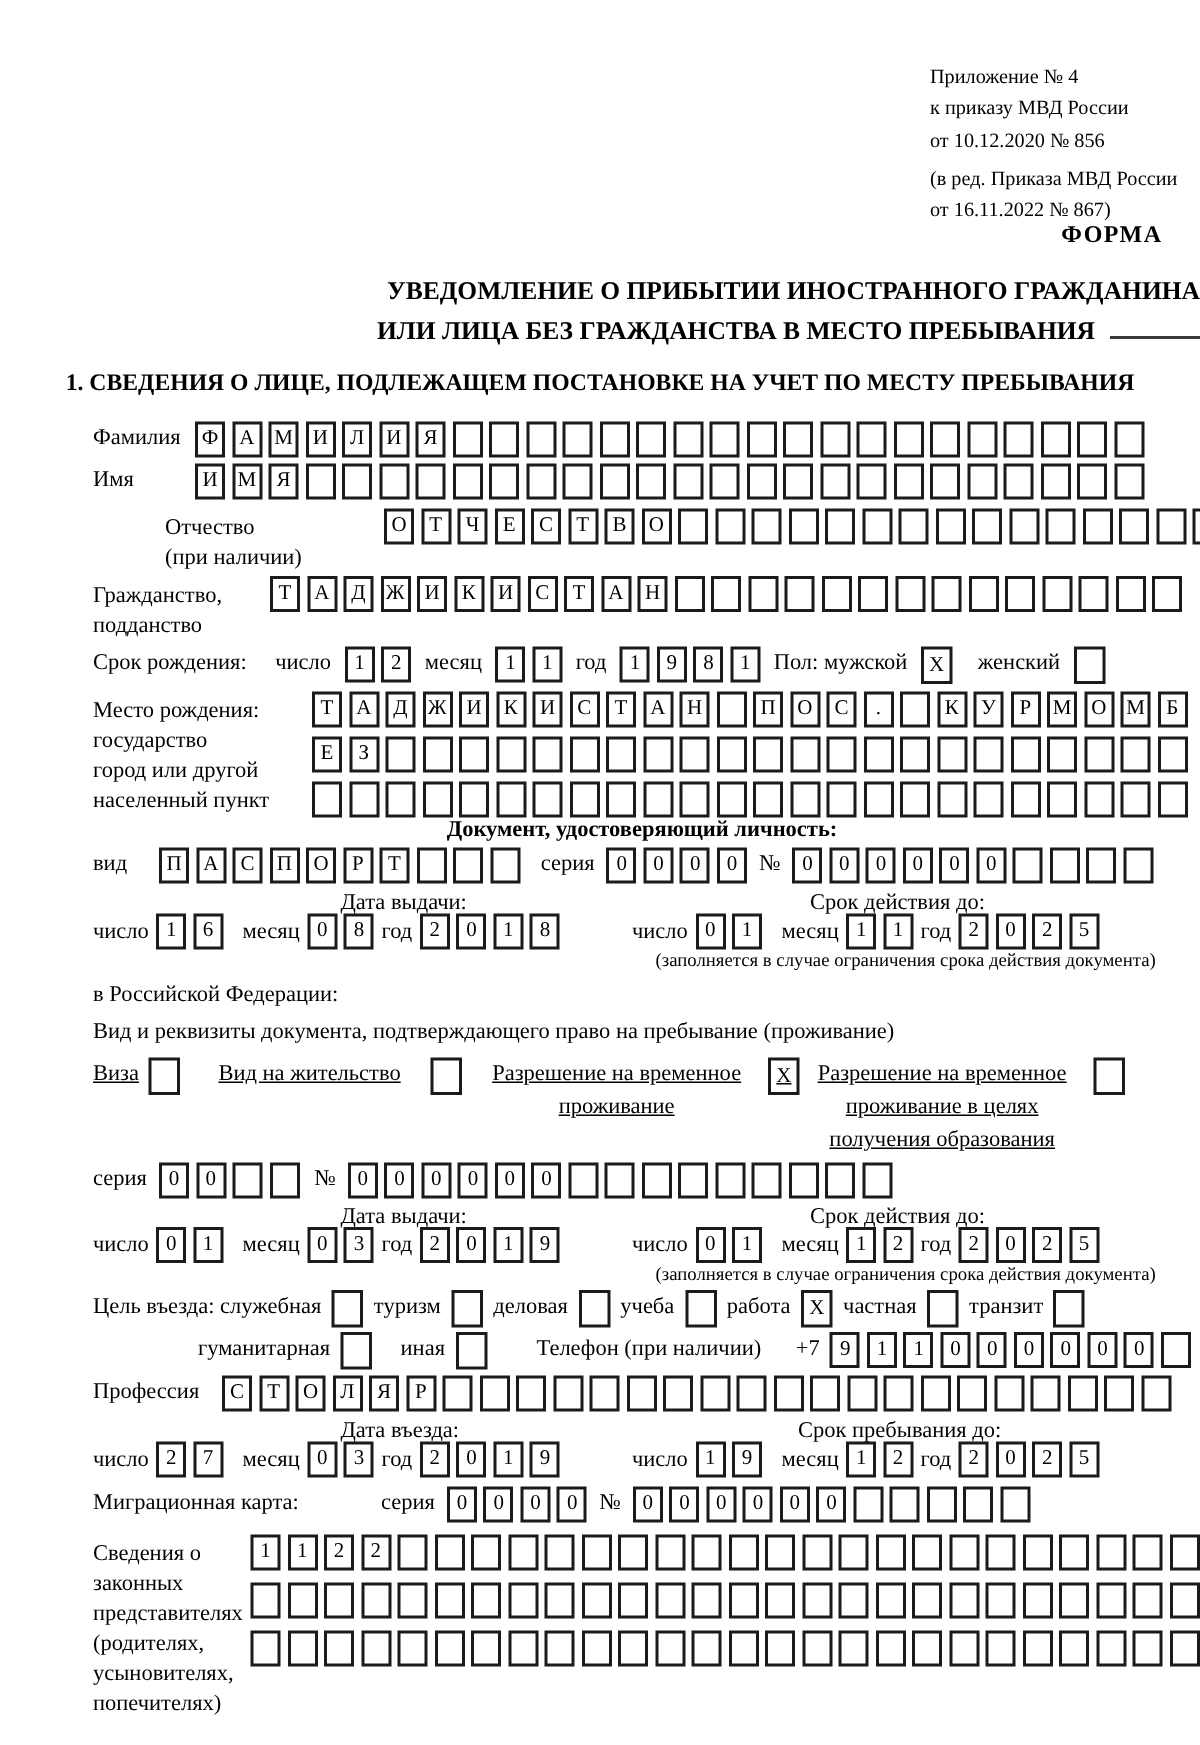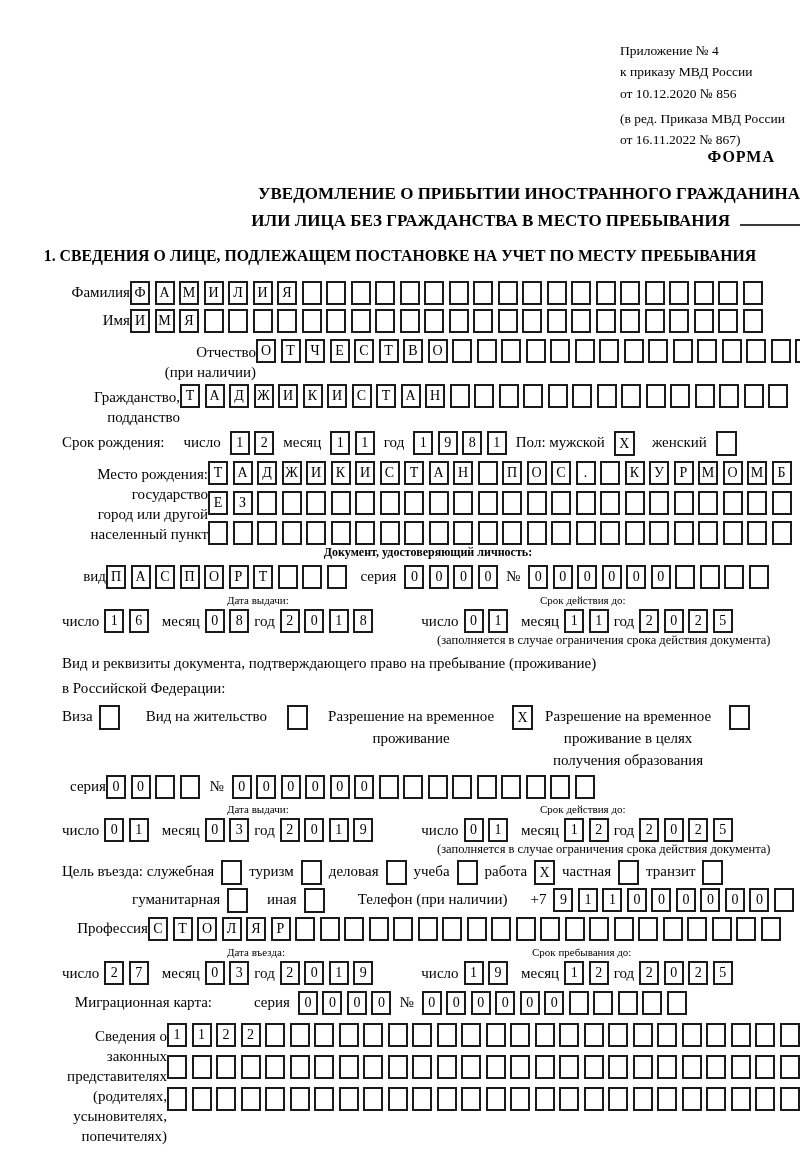--- a/index.html
+++ b/index.html
@@ -12,47 +12,47 @@
   .forma { position:absolute; top:148px; left:560px; width:215px; text-align:right; font-weight:bold; font-size:16px; letter-spacing:1px; }
 
   .title { position:absolute; top:180px; left:0; width:100%; text-align:right; font-weight:bold; font-size:17px; line-height:1.6; }
   .title-underline { display:inline-block; width:60px; height:14px; border-bottom:2.5px solid #3a3a3a; margin-left:10px; }
 
   .sec1 { position:absolute; top:247px; left:0; width:100%; text-align:center; font-weight:bold; font-size:15.8px; }
 
   .body { position:absolute; top:281px; left:62px; width:732px; }
 
   .frow { display:flex; align-items:flex-start; }
-  .flabel { flex:0 0 auto; padding-top:3px;text-align:right; }
+  .flabel { flex:0 0 auto; padding-top:3px; }
   .lline { display:block; line-height:20px; }
   .cells { display:inline-flex; gap:4.5px; flex:0 0 auto; }
   .cell { width:20px; height:24px; border:2px solid #1b1b1b; display:inline-flex; align-items:center; justify-content:center;
           font-size:14px; flex:0 0 auto; background:#fff; }
   .checkbox { width:21px; height:25px; border:2px solid #1b1b1b; display:inline-flex; align-items:center; justify-content:center;
           font-size:14px; flex:0 0 auto; background:#fff; }
   .stack { display:flex; flex-direction:column; gap:6px; }
   .stack.g8 { gap:8px; }
 
   .w68{width:68px;} .w118{width:118px;} .w146{width:146px;} .w44{width:44px;} .w86{width:86px;} .w105{width:105px;} .w150{width:150px;}
   .ml8{margin-left:8px;} .ml10{margin-left:10px;} .ml12{margin-left:12px;} .ml14{margin-left:14px;} .ml16{margin-left:16px;}
   .ml20{margin-left:20px;} .ml26{margin-left:26px;} .ml42{margin-left:42px;} .ml48{margin-left:48px;}
   .mb0{margin-bottom:0;} .mb2{margin-bottom:2px;margin-left:48px;} .mb3{margin-bottom:3px;} .mb4{margin-bottom:4px;} .mb5{margin-bottom:5px;}
   .mb6{margin-bottom:6px;} .mb8{margin-bottom:8px;}
   .gap7{gap:7px;} .gap9{gap:9px;}
   .pt3{padding-top:3px;}
 
-  .doc-heading { text-align:center; font-weight:bold; font-size:12px; height:18px; margin-bottom:2px; }
-  .dhdr { position:relative; height:15px; font-size:11px;text-decoration:underline; }
+  .doc-heading { text-align:center; font-weight:bold; font-size:15px; height:18px; margin-bottom:2px; }
+  .dhdr { position:relative; height:15px; font-size:15px;text-decoration:underline; }
   .dhdr .h1 { position:absolute; left:165px; }
   .dhdr .h2 { position:absolute; left:478px; }
   .dhdr .h2b { position:absolute; left:470px; }
   .dgroup { display:inline-flex; align-items:center; gap:5px; }
   .vnote { padding-left:375px; font-size:12.5px; height:15px; margin-bottom:3px; white-space:nowrap; }
   .para { line-height:25px; height:50px; margin-bottom:4px; }
-  .pgroup { display:inline-flex; align-items:flex-start; gap:6px; }
+  .pgroup { display:inline-flex; align-items:flex-start; gap:6px;text-decoration:underline; }
   .centered { text-align:center; display:inline-block; }
   .centered .lline { line-height:22px; }
   .visa { height:66px; margin-bottom:4px; }
   .gnote { font-size:12.5px; padding-left:58px; margin-top:6px; white-space:nowrap; }
 </style>
 </head>
 <body>
 
 <div class="page">
 
@@ -400,22 +400,22 @@
             <span class="cell">2</span>
             <span class="cell">0</span>
             <span class="cell">2</span>
             <span class="cell">5</span>
           </span>
       </span>
     </div>
     <div class="vnote">(заполняется в случае ограничения срока действия документа)</div>
 
     <div class="para">
+      <div>в Российской Федерации:</div>
       <div>Вид и реквизиты документа, подтверждающего право на пребывание (проживание)</div>
-      <div>в Российской Федерации:</div>
     </div>
 
     <div class="frow visa">
       <span class="pgroup">
         <span class="pt3">Виза</span>
         <span class="checkbox"></span>
       </span>
       <span class="pgroup ml26">
         <span class="pt3">Вид на жительство</span>
         <span class="checkbox ml14"></span>

